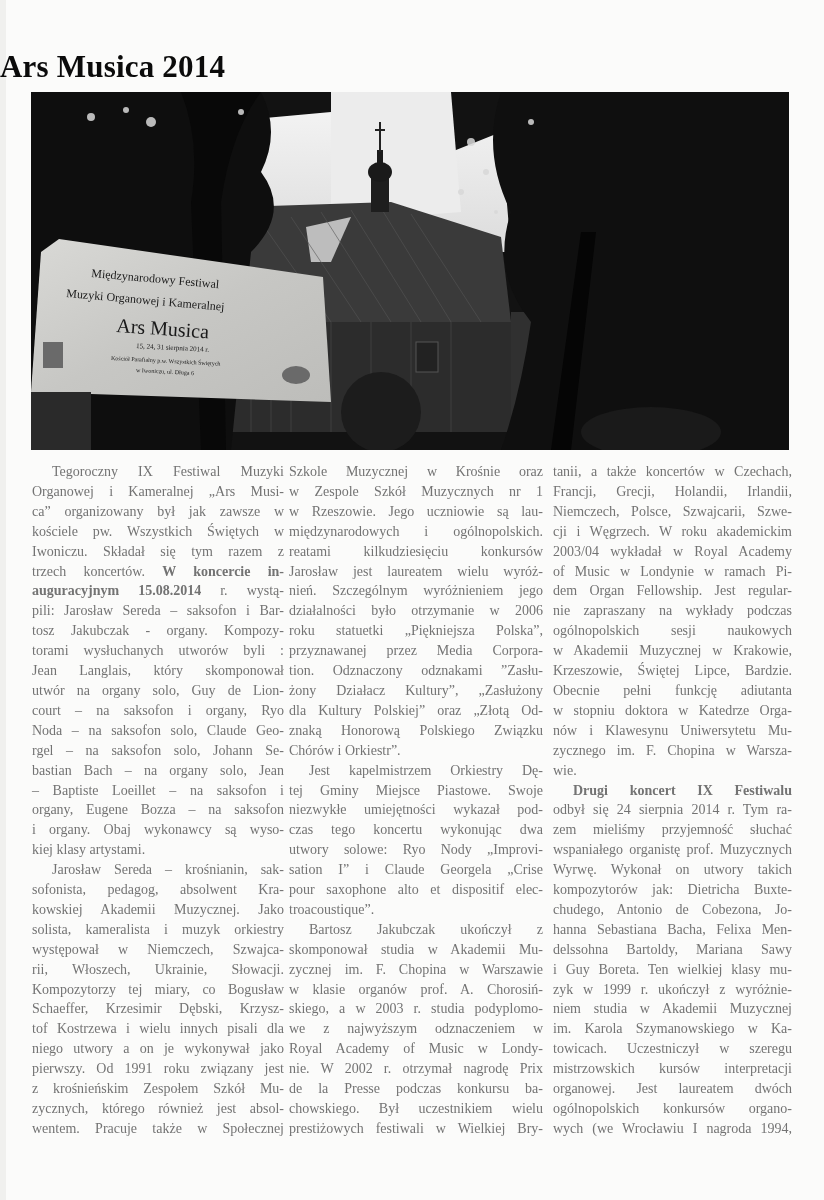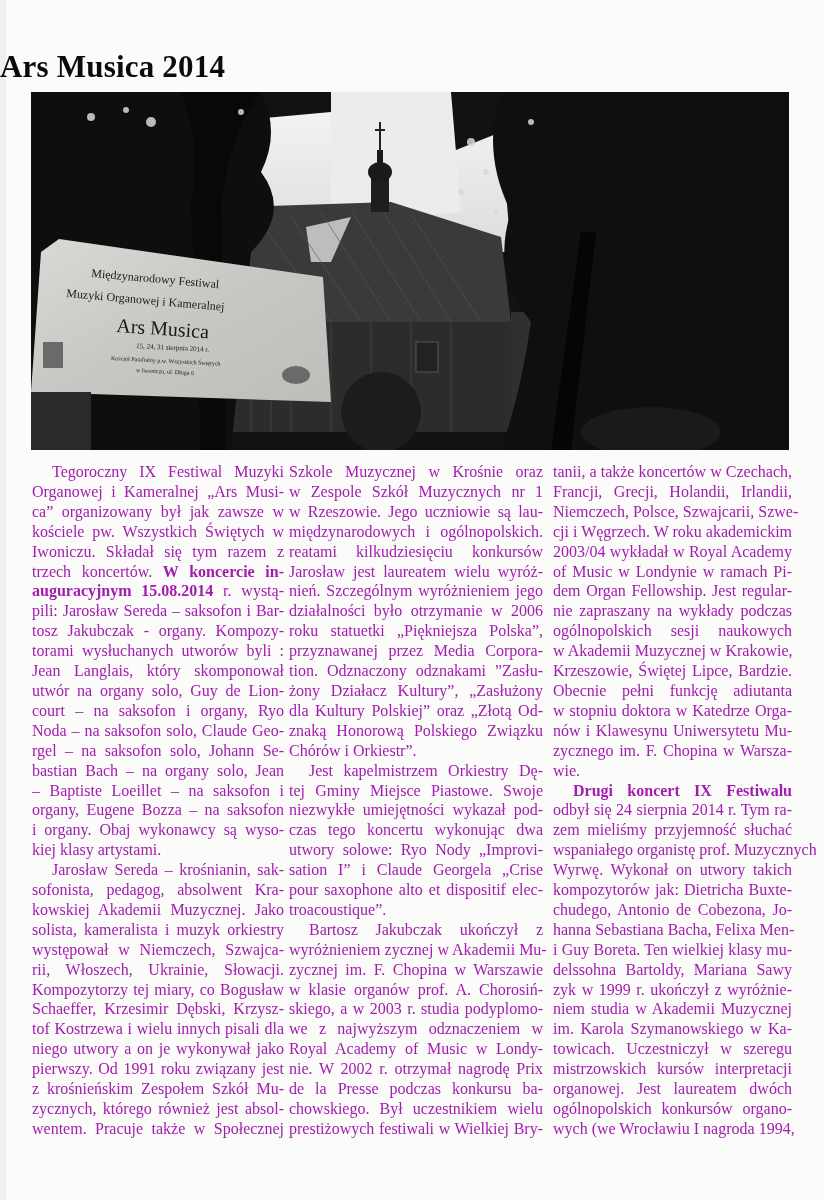--- a/index.html
+++ b/index.html
@@ -13,21 +13,21 @@
     font-size: 31px; font-weight: bold; letter-spacing: 0.2px; color: #0b0b0b;
   }
   .photo {
     position: absolute; left: 31px; top: 92px; width: 758px; height: 358px;
     background: #141414; overflow: hidden;
   }
   .photo svg { display: block; }
   .banner-text { font-family: "Liberation Serif", "DejaVu Serif", serif; fill: #1a1a1a; }
   .col {
     position: absolute; top: 462px; width: 252px;
-    font-size: 16px; line-height: 19.9px; text-align: justify; color: #a21caf;
+    font-size: 14px; line-height: 19.9px; text-align: justify; color: #737373;
   }
   .col1 { left: 32px; }
   .col2 { left: 289px; width: 254px; }
   .col3 { left: 553px; width: 239px; }
   .line { display: block; text-align: justify; text-align-last: justify; white-space: nowrap; }
   .line.last { text-align-last: left; }
   .line.ind { padding-left: 20px; }
   b { font-weight: bold; }
   .footer {
     position: absolute; top: 1214px; left: 660px; font-size: 15px; color: #111;
@@ -185,21 +185,21 @@
     <span class="line last"><span>Chórów i Orkiestr”.</span></span>
     <span class="line ind"><span>Jest kapelmistrzem Orkiestry Dę-</span></span>
     <span class="line"><span>tej Gminy Miejsce Piastowe. Swoje</span></span>
     <span class="line"><span>niezwykłe umiejętności wykazał pod-</span></span>
     <span class="line"><span>czas tego koncertu wykonując dwa</span></span>
     <span class="line"><span>utwory solowe: Ryo Nody „Improvi-</span></span>
     <span class="line"><span>sation I” i Claude Georgela „Crise</span></span>
     <span class="line"><span>pour saxophone alto et dispositif elec-</span></span>
     <span class="line last"><span>troacoustique”.</span></span>
     <span class="line ind"><span>Bartosz Jakubczak ukończył z</span></span>
-    <span class="line"><span>wyróżnieniem zycznej w Akademii Mu-</span></span>
+    <span class="line"><span>skomponował studia w Akademii Mu-</span></span>
     <span class="line"><span>zycznej im. F. Chopina w Warszawie</span></span>
     <span class="line"><span>w klasie organów prof. A. Chorosiń-</span></span>
     <span class="line"><span>skiego, a w 2003 r. studia podyplomo-</span></span>
     <span class="line"><span>we z najwyższym odznaczeniem w</span></span>
     <span class="line"><span>Royal Academy of Music w Londy-</span></span>
     <span class="line"><span>nie. W 2002 r. otrzymał nagrodę Prix</span></span>
     <span class="line"><span>de la Presse podczas konkursu ba-</span></span>
     <span class="line"><span>chowskiego. Był uczestnikiem wielu</span></span>
     <span class="line"><span>prestiżowych festiwali w Wielkiej Bry-</span></span>
   </div>
@@ -221,22 +221,22 @@
     <span class="line"><span>zycznego im. F. Chopina w Warsza-</span></span>
     <span class="line last"><span>wie.</span></span>
     <span class="line ind"><b>Drugi koncert IX Festiwalu</b></span>
     <span class="line"><span>odbył się 24 sierpnia 2014 r.  Tym ra-</span></span>
     <span class="line"><span>zem mieliśmy przyjemność słuchać</span></span>
     <span class="line"><span>wspaniałego organistę prof. Muzycznych</span></span>
     <span class="line"><span>Wyrwę. Wykonał on utwory takich</span></span>
     <span class="line"><span>kompozytorów jak: Dietricha Buxte-</span></span>
     <span class="line"><span>chudego, Antonio de Cobezona, Jo-</span></span>
     <span class="line"><span>hanna Sebastiana Bacha, Felixa Men-</span></span>
+    <span class="line"><span>delssohna Bartoldy, Mariana Sawy</span></span>
     <span class="line"><span>i Guy Boreta. Ten wielkiej klasy mu-</span></span>
-    <span class="line"><span>delssohna Bartoldy, Mariana Sawy</span></span>
     <span class="line"><span>zyk w 1999 r. ukończył z wyróżnie-</span></span>
     <span class="line"><span>niem studia w Akademii Muzycznej</span></span>
     <span class="line"><span>im. Karola Szymanowskiego w Ka-</span></span>
     <span class="line"><span>towicach. Uczestniczył w szeregu</span></span>
     <span class="line"><span>mistrzowskich kursów interpretacji</span></span>
     <span class="line"><span>organowej. Jest laureatem dwóch</span></span>
     <span class="line"><span>ogólnopolskich konkursów organo-</span></span>
     <span class="line"><span>wych (we Wrocławiu I nagroda 1994,</span></span>
   </div>
 

